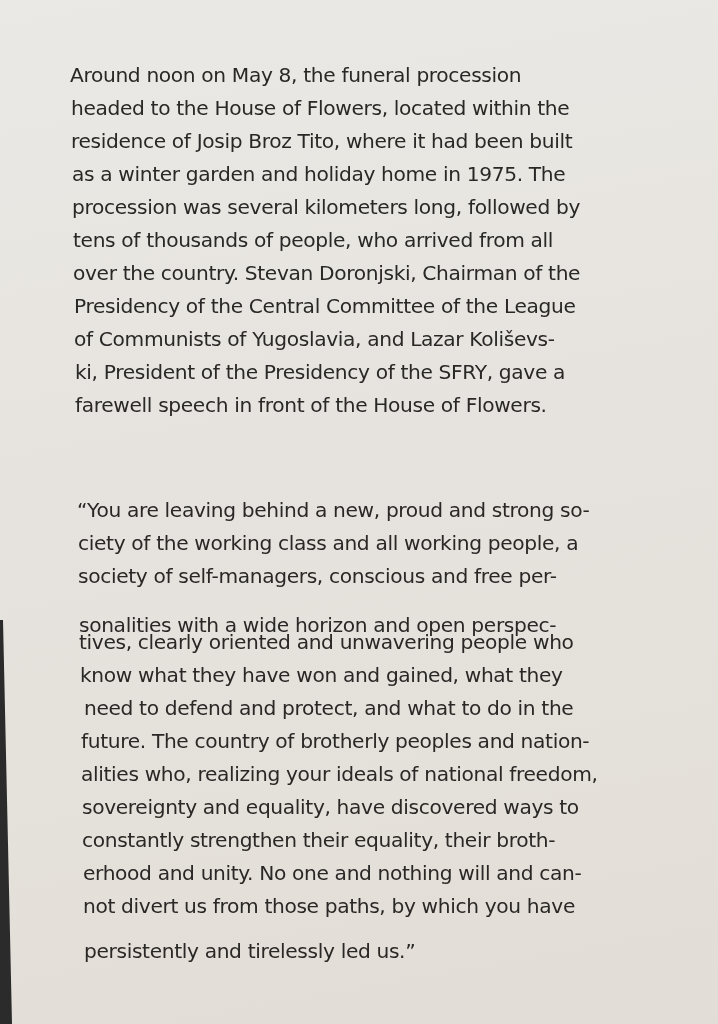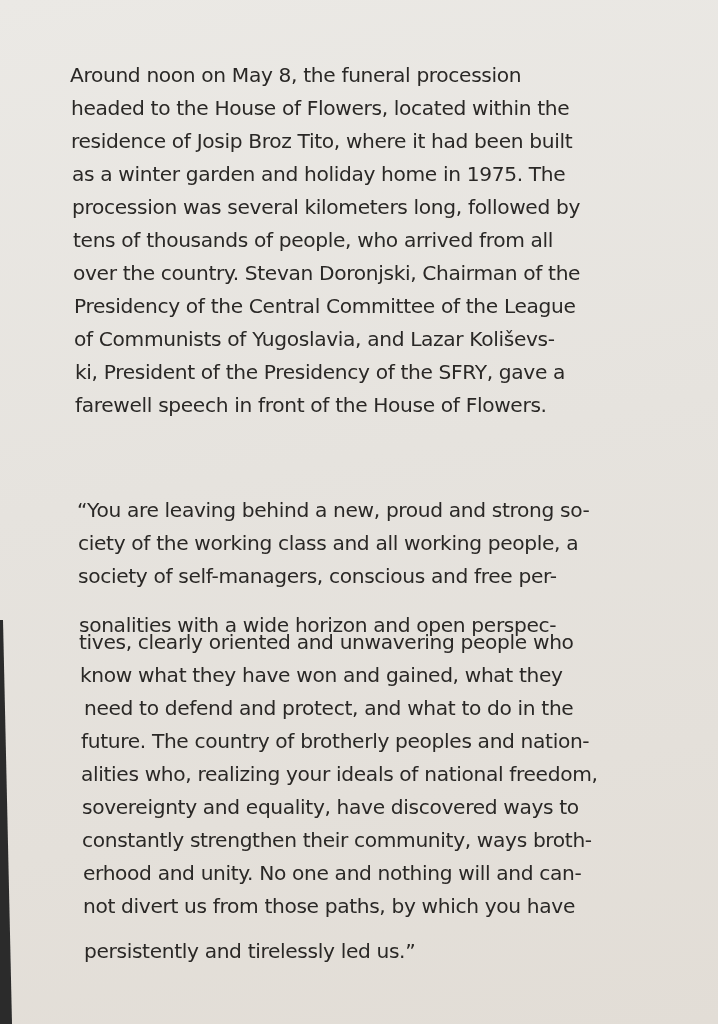--- a/index.html
+++ b/index.html
@@ -63,18 +63,18 @@
     <div class="line" style="left:77px; top:497px;">“You are leaving behind a new, proud and strong so-</div>
     <div class="line" style="left:78px; top:530px;">ciety of the working class and all working people, a</div>
     <div class="line" style="left:78px; top:563px;">society of self-managers, conscious and free per-</div>
     <div class="line" style="left:79px; top:596px;margin-top:16px;">sonalities with a wide horizon and open perspec-</div>
     <div class="line" style="left:79px; top:629px;">tives, clearly oriented and unwavering people who</div>
     <div class="line" style="left:80px; top:662px;">know what they have won and gained, what they</div>
     <div class="line" style="left:84px; top:695px;">need to defend and protect, and what to do in the</div>
     <div class="line" style="left:81px; top:728px;">future. The country of brotherly peoples and nation-</div>
     <div class="line" style="left:81px; top:761px;">alities who, realizing your ideals of national freedom,</div>
     <div class="line" style="left:82px; top:794px;">sovereignty and equality, have discovered ways to</div>
-    <div class="line" style="left:82px; top:827px;">constantly strengthen their community, ways broth-</div>
+    <div class="line" style="left:82px; top:827px;">constantly strengthen their equality, their broth-</div>
     <div class="line" style="left:83px; top:860px;">erhood and unity. No one and nothing will and can-</div>
     <div class="line" style="left:83px; top:893px;">not divert us from those paths, by which you have</div>
     <div class="line" style="left:84px; top:926px;margin-top:12px;">persistently and tirelessly led us.”</div>
   </div>
 </div>
 
 </body></html>

